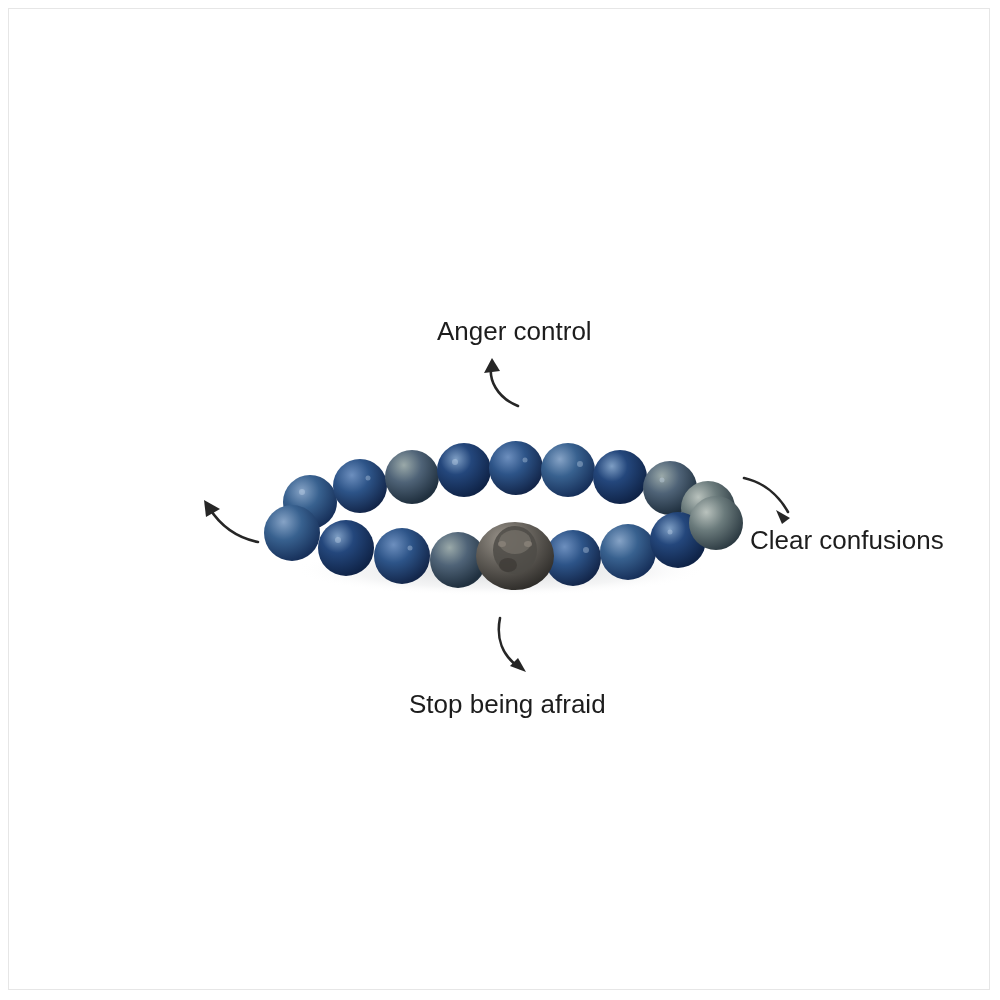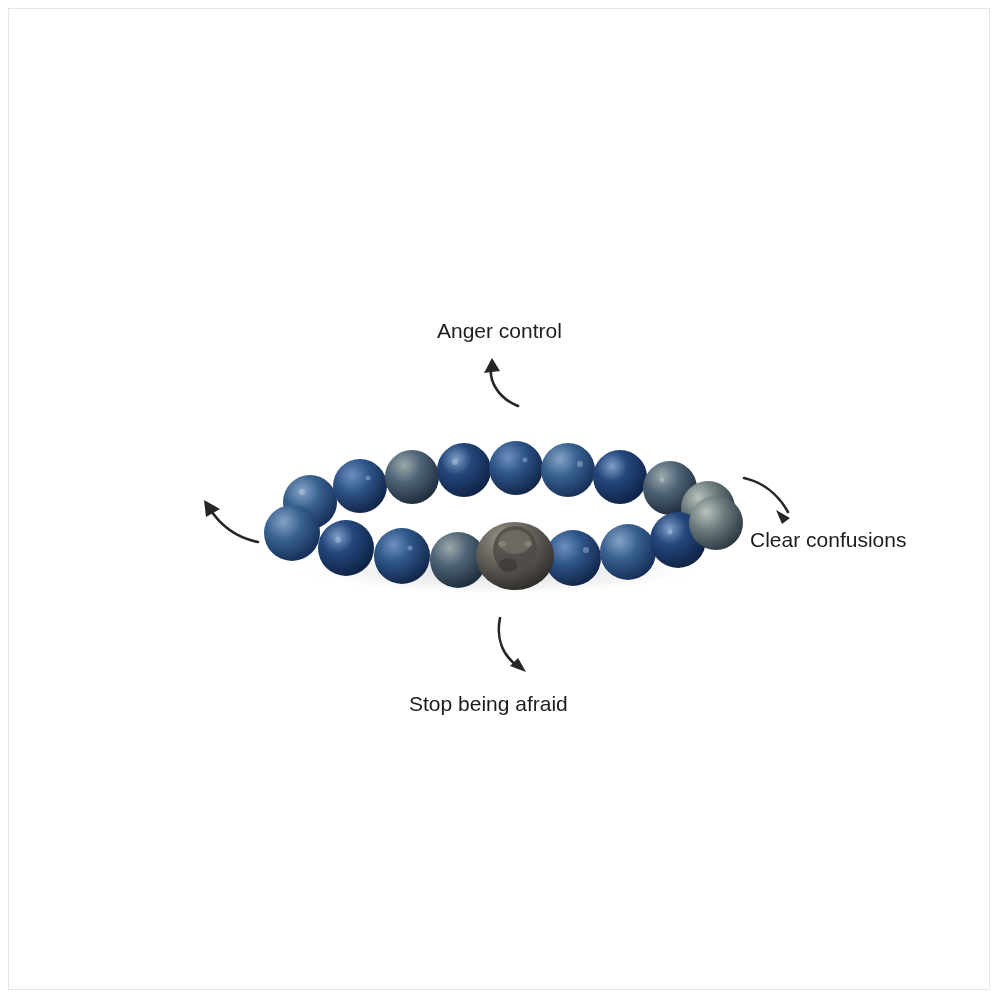--- a/index.html
+++ b/index.html
@@ -26,21 +26,21 @@
     top: 8px;
     width: 982px;
     height: 982px;
     border: 1px solid #e6e6e6;
     box-sizing: border-box;
     pointer-events: none;
   }
   .label {
     position: absolute;
     color: #1d1d1d;
-    font-size: 21px;
+    font-size: 26px;
     line-height: 26px;
     white-space: nowrap;
     font-family: "Liberation Sans", sans-serif;
   }
   #label-anger   { left: 437px; top: 318px; }
   #label-clear   { left: 750px; top: 527px; }
   #label-stop    { left: 409px; top: 691px; }
   #label-lymph   { left: 46px;  top: 484px; }
 
   .arrow-svg {

